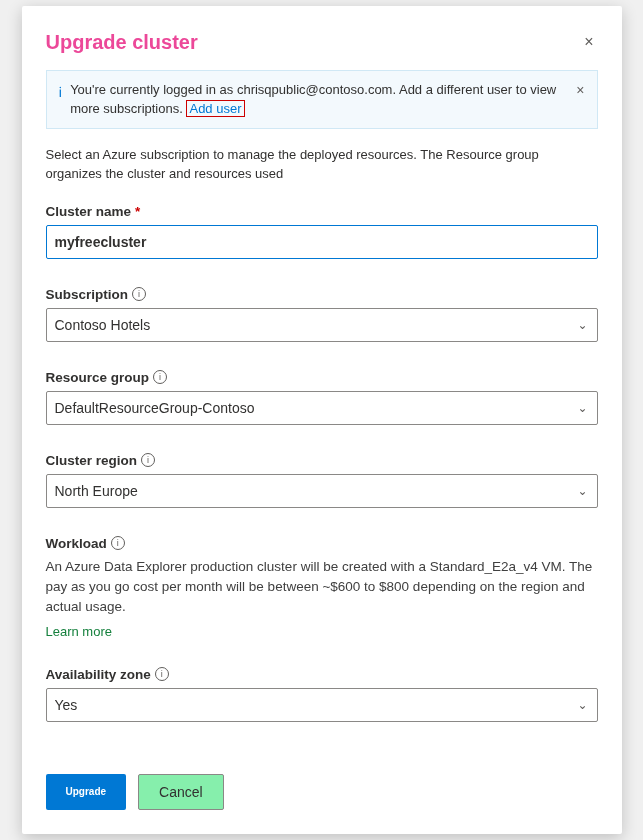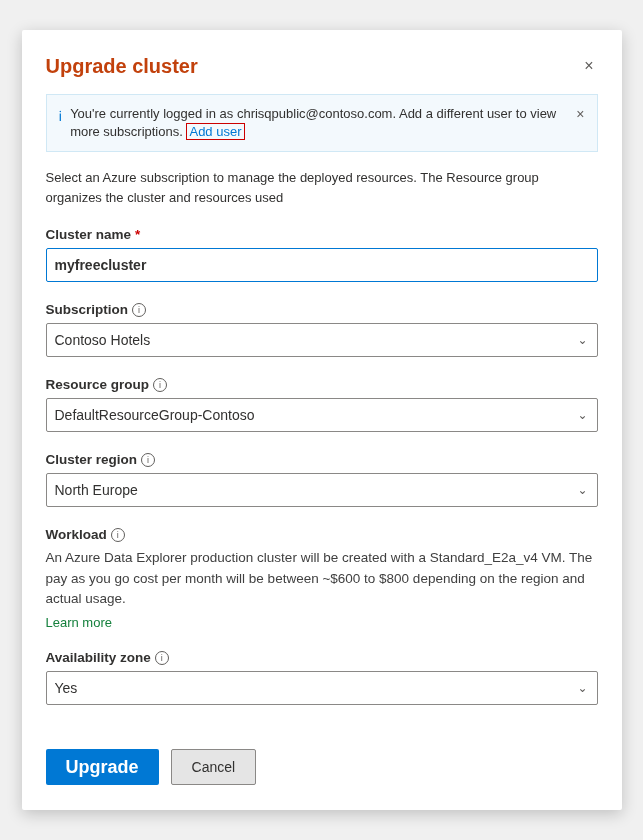--- a/index.html
+++ b/index.html
@@ -26,21 +26,21 @@
     }
     .dialog-header {
       display: flex;
       justify-content: space-between;
       align-items: center;
       margin-bottom: 16px;
     }
     .dialog-title {
       font-size: 20px;
       font-weight: 600;
-      color: #c2410c;
+      color: #ec4899;
     }
     .close-btn {
       background: none;
       border: none;
       cursor: pointer;
       font-size: 16px;
       color: #605e5c;
       padding: 4px;
       line-height: 1;
     }
@@ -87,21 +87,21 @@
     }
 
     .description {
       font-size: 13px;
       color: #323130;
       line-height: 1.5;
       margin-bottom: 20px;
     }
 
     .field-group {
-      margin-bottom: 20px;
+      margin-bottom: 28px;
     }
     .field-label {
       font-size: 13.5px;
       font-weight: 600;
       color: #323130;
       margin-bottom: 6px;
       display: flex;
       align-items: center;
       gap: 4px;
     }
@@ -191,27 +191,27 @@
       gap: 12px;
       margin-top: 24px;
       align-items: center;
     }
     .btn-upgrade {
       background: #0078d4;
       color: #ffffff;
       border: none;
       border-radius: 2px;
       padding: 8px 20px;
-      font-size: 18px;
+      font-size: 10px;
       font-weight: 600;
       cursor: pointer;
       height: 36px;
     }
     .btn-cancel {
-      background: #e5e5e5;
+      background: #86efac;
       color: #323130;
       border: 1px solid #8a8886;
       border-radius: 2px;
       padding: 8px 20px;
       font-size: 14px;
       cursor: pointer;
       height: 36px;
     }
   </style>
 </head>

